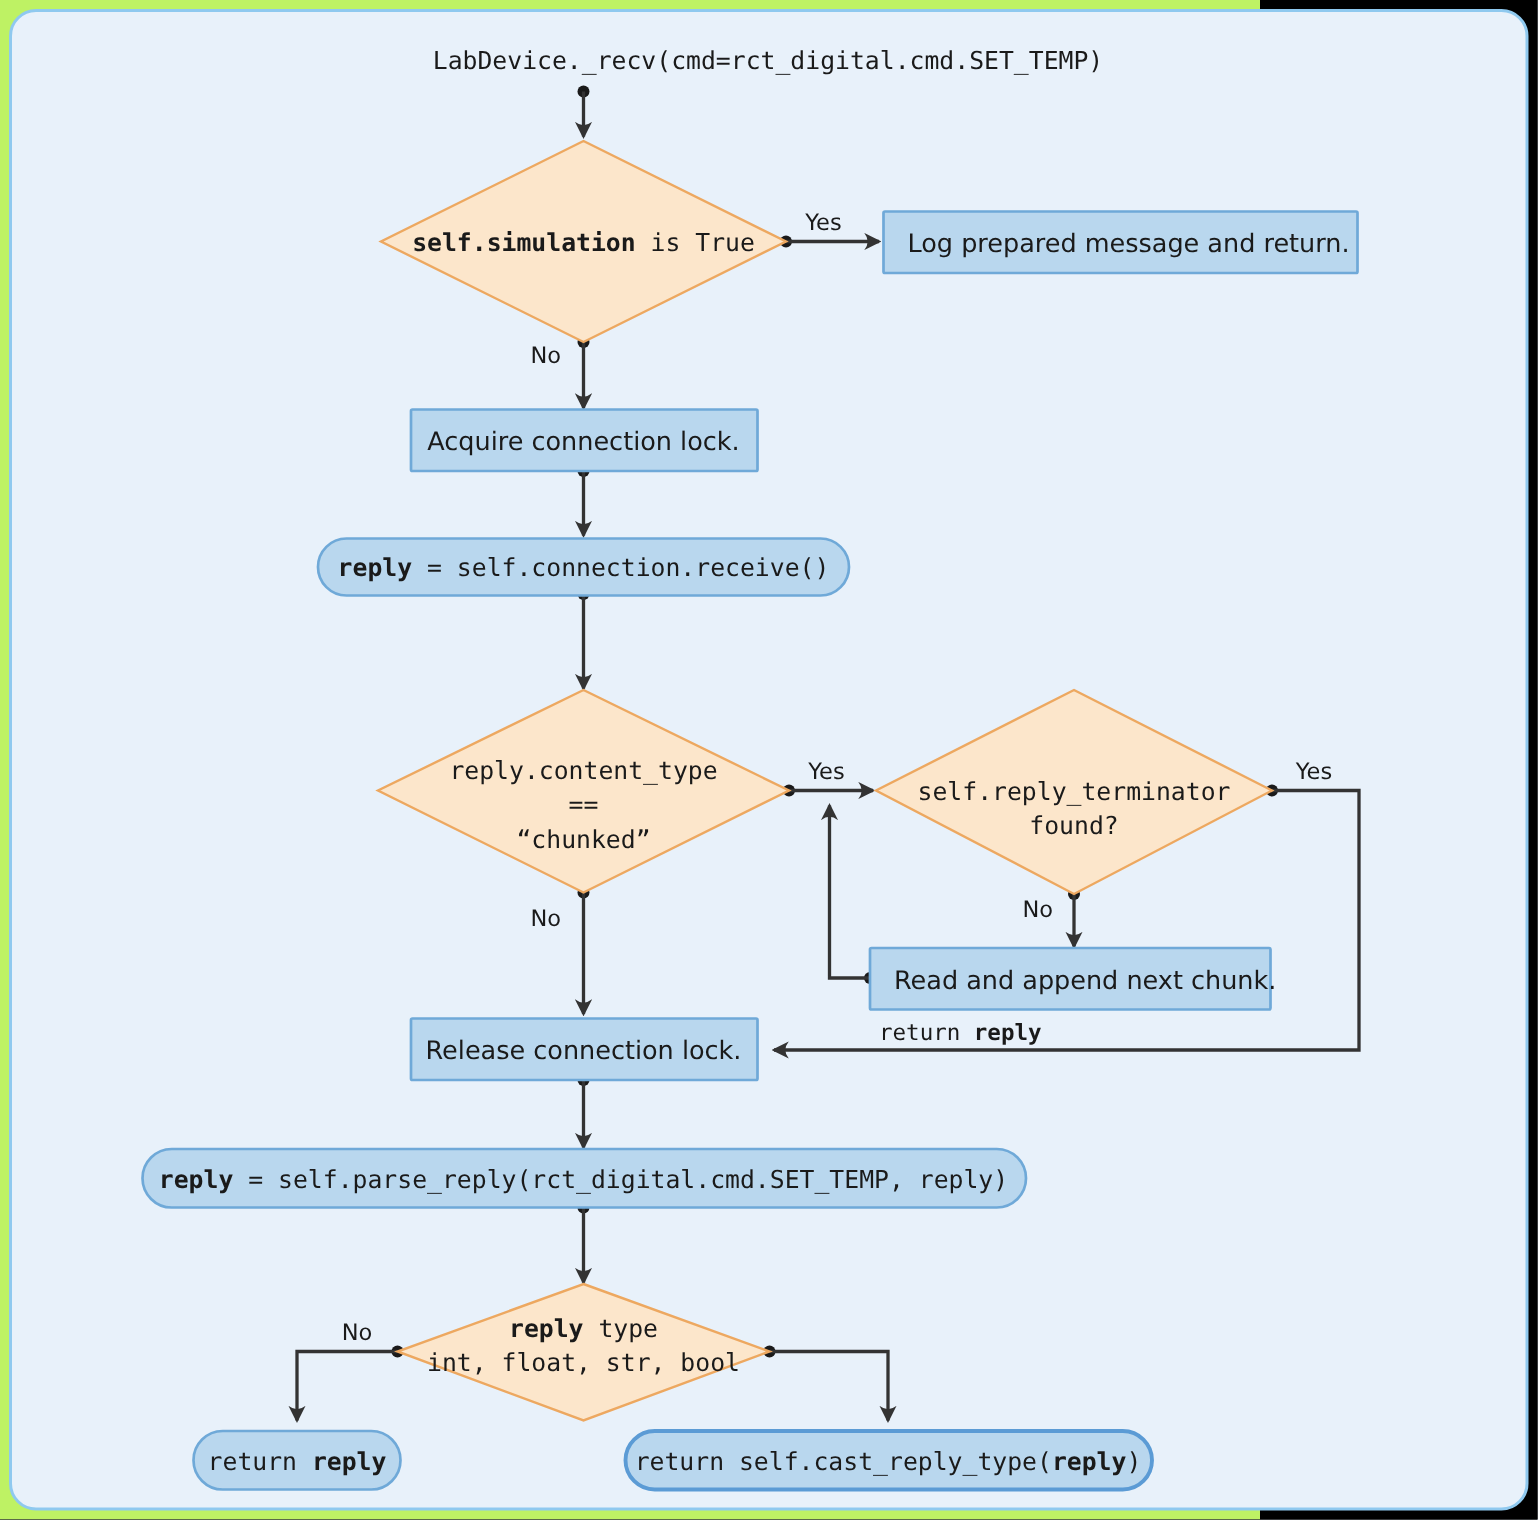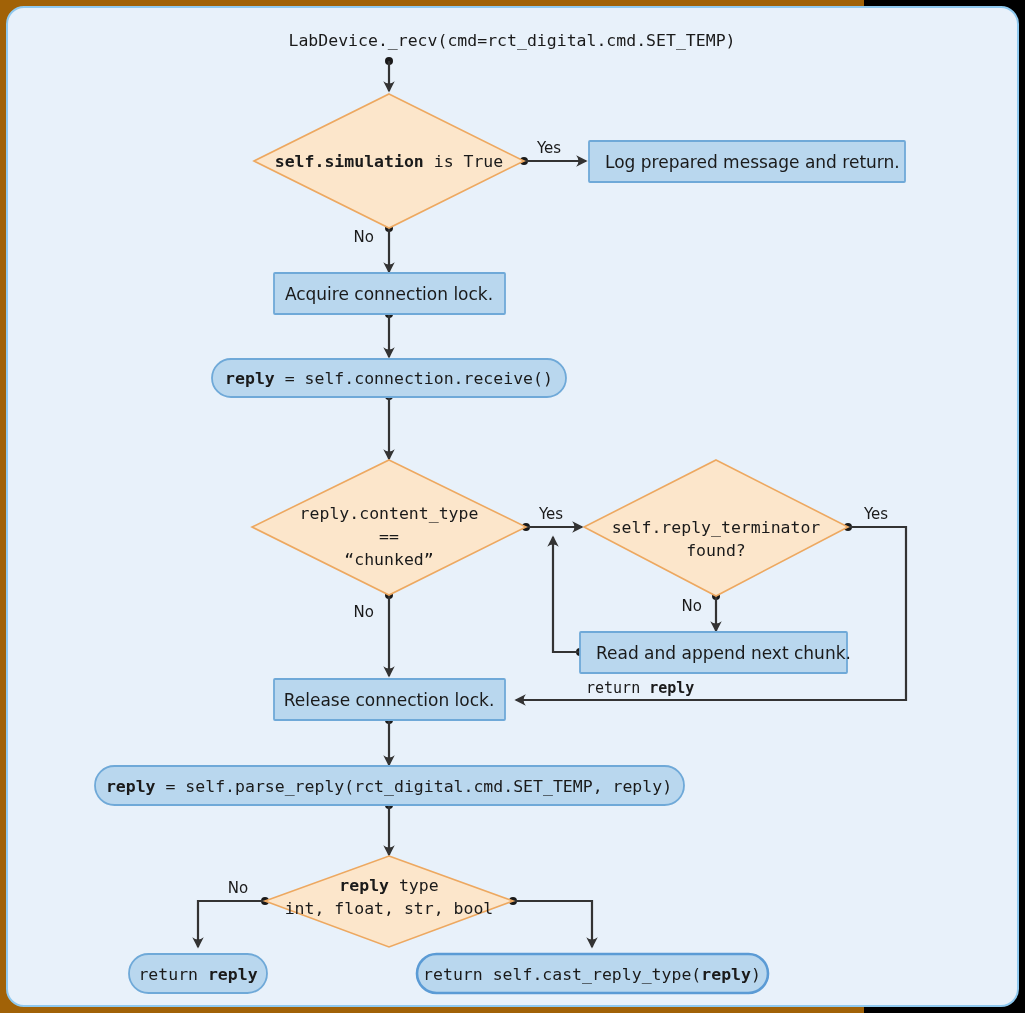--- a/index.html
+++ b/index.html
@@ -7,23 +7,22 @@
     padding: 0;
     background: #000000;
     width: 1025px;
     height: 1013px;
     overflow: hidden;
   }
   #page {
     position: relative;
     width: 840px;
     height: 1013px;
-    background: #a16207;
+    background: #bef264;
     font-family: "DejaVu Sans", sans-serif;
-    padding-left: 24px;
   }
   #panel {
     position: absolute;
     left: 6px;
     top: 6px;
     width: 1013px;
     height: 1001px;
     box-sizing: border-box;
     background: #e8f1fa;
     border: 2px solid #8fc9ef;

